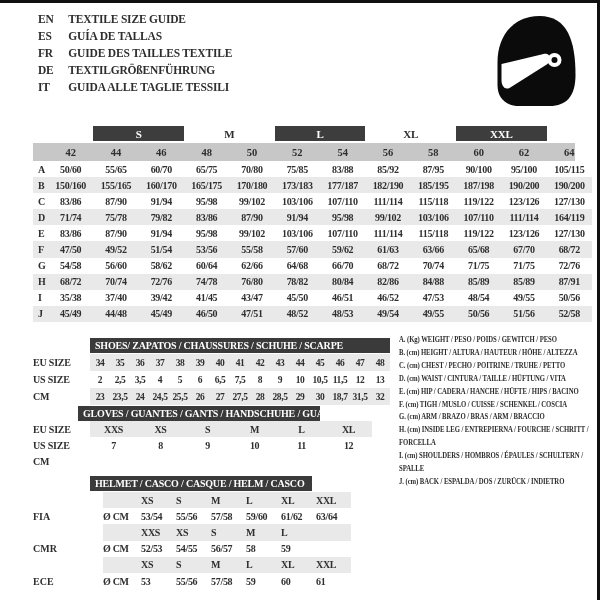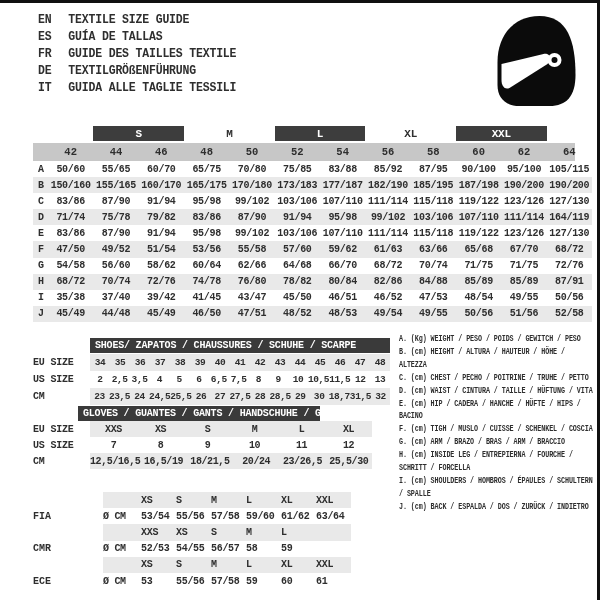--- a/index.html
+++ b/index.html
@@ -1,18 +1,18 @@
 <!DOCTYPE html>
 <html><head>
 <meta charset="utf-8">
 <style>
   html,body{margin:0;padding:0;background:#fff;}
   .page{
     position:relative;width:600px;height:600px;background:#ffffff;overflow:hidden;
-    font-family:Liberation Mono, monospace;font-weight:700;color:#2e2e2e;
+    font-family:Liberation Serif, serif;font-weight:700;color:#2e2e2e;
   }
   .border-top{position:absolute;left:0;top:0;width:600px;height:3px;background:#101010;}
   .border-right{position:absolute;right:0;top:0;width:3px;height:600px;background:#101010;}
 
   
   .lang-block{position:absolute;left:38px;top:11px;transform:scaleX(.92);transform-origin:0 0;}
   .lang-row{display:flex;height:17px;align-items:center;font-size:12.5px;letter-spacing:-0.2px;white-space:nowrap;}
   .lang-code{width:33px;}
 
   
@@ -360,31 +360,24 @@
           <div class="b-cell">7</div>
           <div class="b-cell">8</div>
           <div class="b-cell">9</div>
           <div class="b-cell">10</div>
           <div class="b-cell">11</div>
           <div class="b-cell">12</div>
         </div>
       </div>
       <div class="b-row">
         <div class="b-label">CM</div>
-        <div class="b-cells gray" style="grid-template-columns: repeat(6, 1fr);">
-          <div class="b-cell">12,5/16,5</div>
-          <div class="b-cell">16,5/19</div>
-          <div class="b-cell">18/21,5</div>
-          <div class="b-cell">20/24</div>
-          <div class="b-cell">23/26,5</div>
-          <div class="b-cell">25,5/30</div>
-        </div>
-      </div>
-    </div>
-
+      </div>
+    </div>
+
+  <div id="helmet-bar" class="section-bar">HELMET / CASCO / CASQUE / HELM / CASCO</div>
   <div id="helmet-rows" class="rows-block">
       <div class="h-row">
         <div class="h-label"></div>
         <div class="h-cells gray">
           <div class="h-cell"></div>
           <div class="h-cell">XS</div>
           <div class="h-cell">S</div>
           <div class="h-cell">M</div>
           <div class="h-cell">L</div>
           <div class="h-cell">XL</div>

